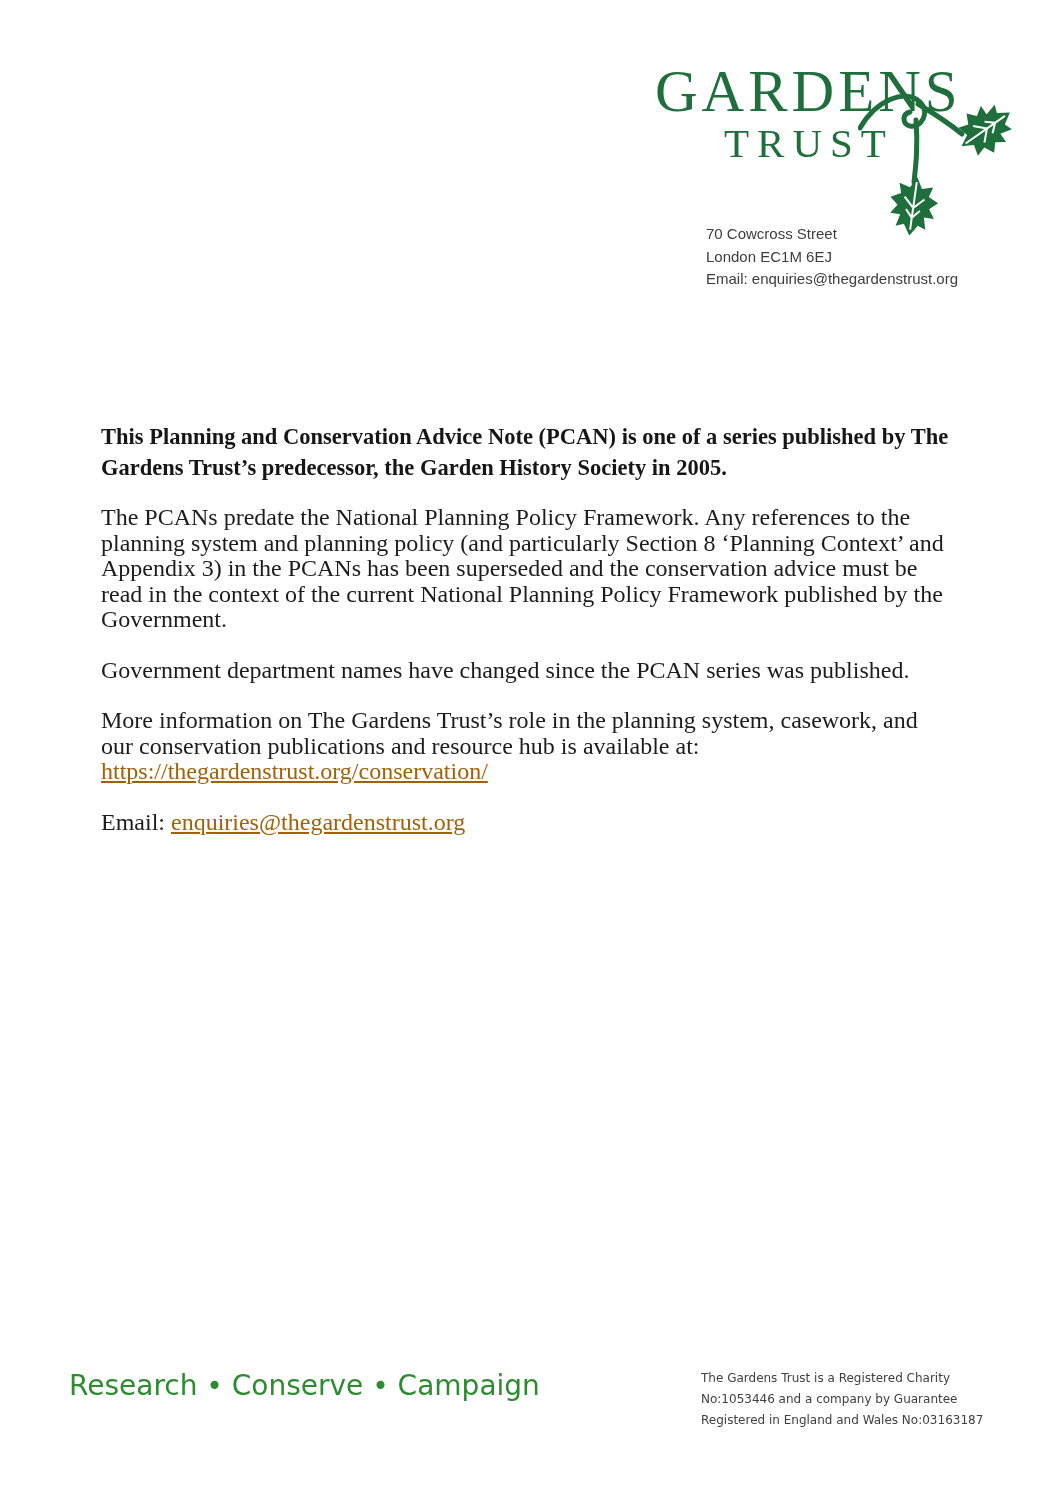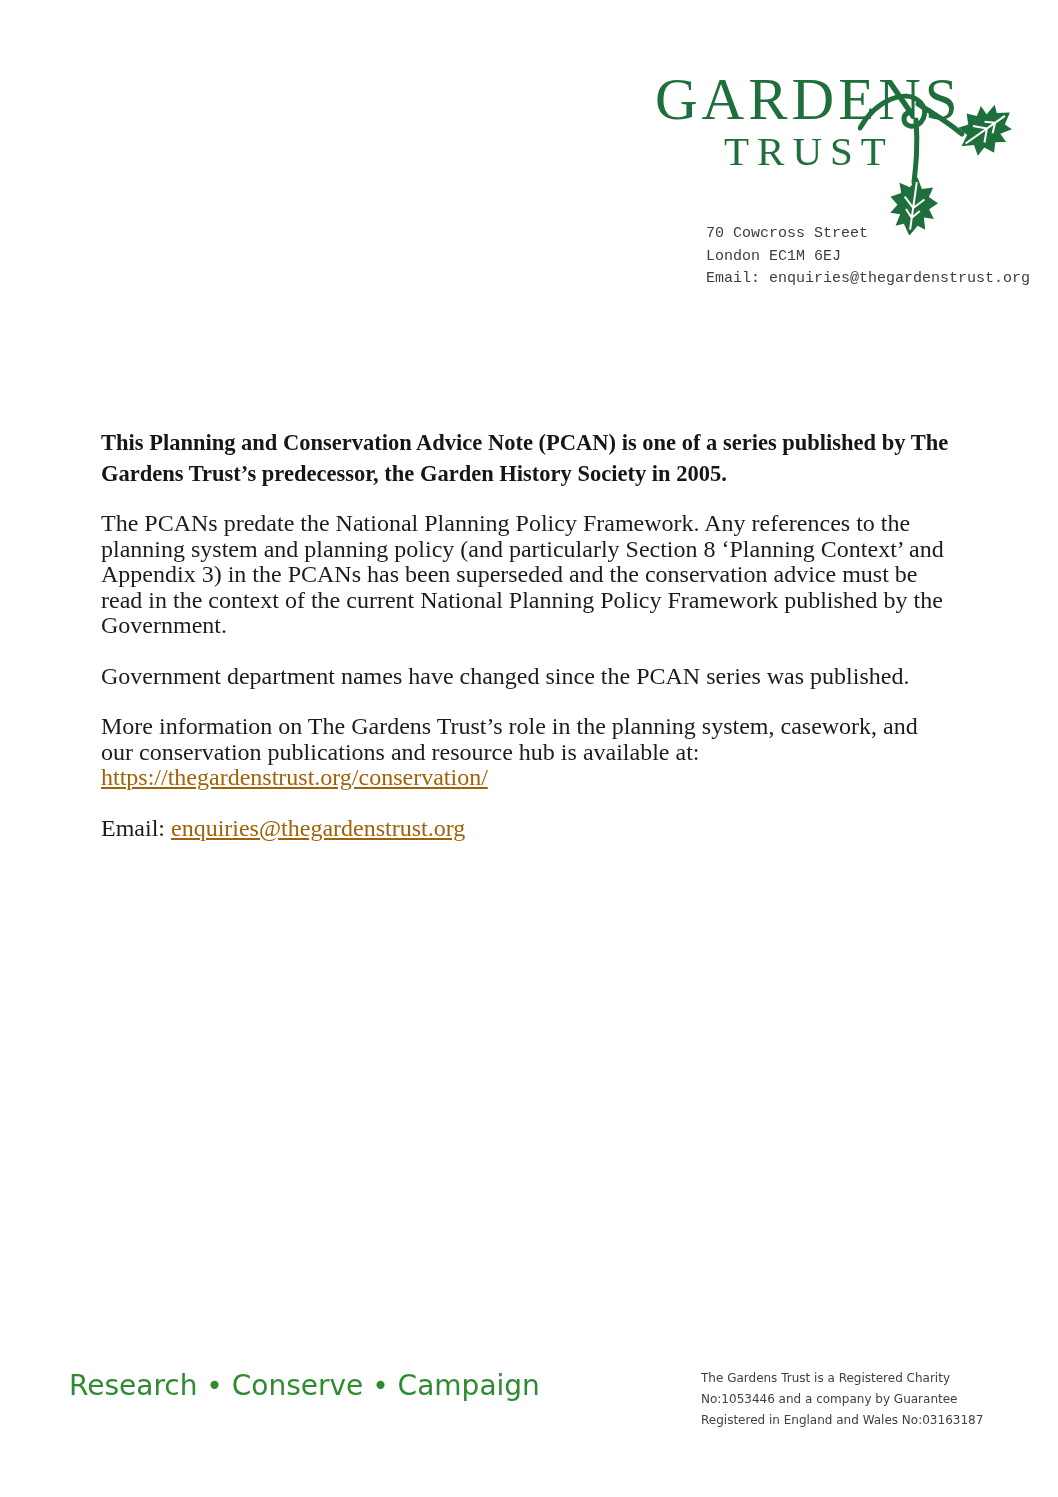--- a/index.html
+++ b/index.html
@@ -27,59 +27,58 @@
   .logo-the {
     font-size: 31px;
     letter-spacing: 10px;
     padding-left: 10px;
     margin-bottom: 11px;
   }
   .logo-gardens {
     font-size: 59px;
     letter-spacing: 4px;
     margin-bottom: 2px;
-    margin-top: 8px;
   }
   .logo-trust {
     font-size: 41px;
     letter-spacing: 8px;
     padding-left: 8px;
   }
   .leaf-ornament {
     position: absolute;
     left: 858px;
     top: 90px;
     width: 165px;
     height: 145px;
   }
 
   .contact-block {
     position: absolute;
     left: 706px;
     top: 223px;
     width: 330px;
-    font-family: Liberation Mono, monospace;
+    font-family: Liberation Sans, sans-serif;
     font-size: 15px;
     line-height: 22.5px;
     color: #3d3d3d;
   }
 
   
   .content {
     position: absolute;
     left: 101px;
     top: 415px;
     width: 851px;
   }
   .content h1 {
     font-size: 22.5px;
     line-height: 31px;
     font-weight: bold;
     color: #161616;
-    margin: 12px 0 22px 0;
+    margin: 6px 0 22px 0;
   }
   .content p {
     font-size: 24px;
     line-height: 25.5px;
     margin: 0 0 25px 0;
     color: #1c1c1c;
   }
   a.doc-link {
     color: #a16207;
     text-decoration: underline;

